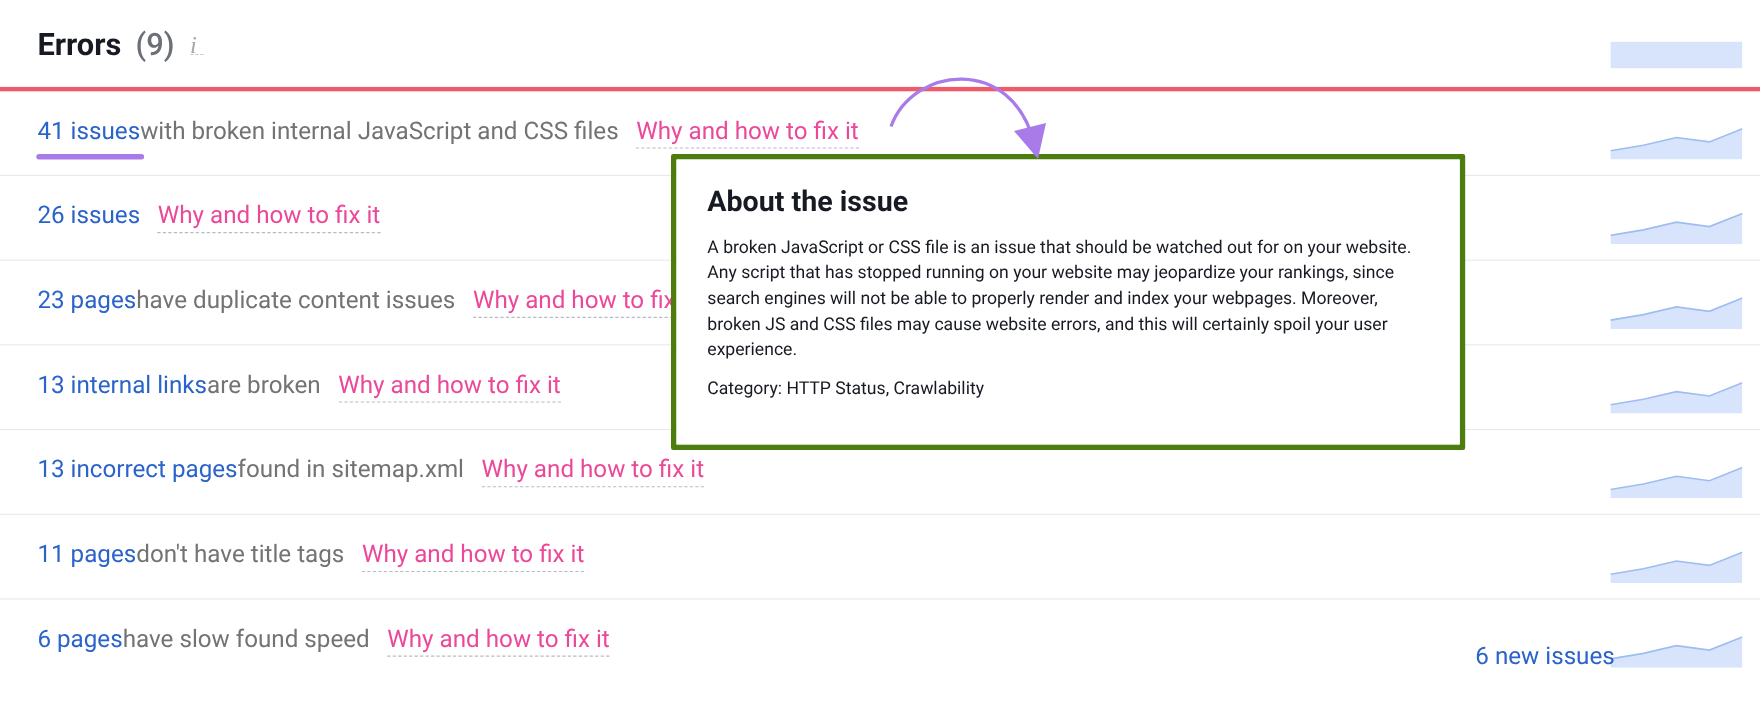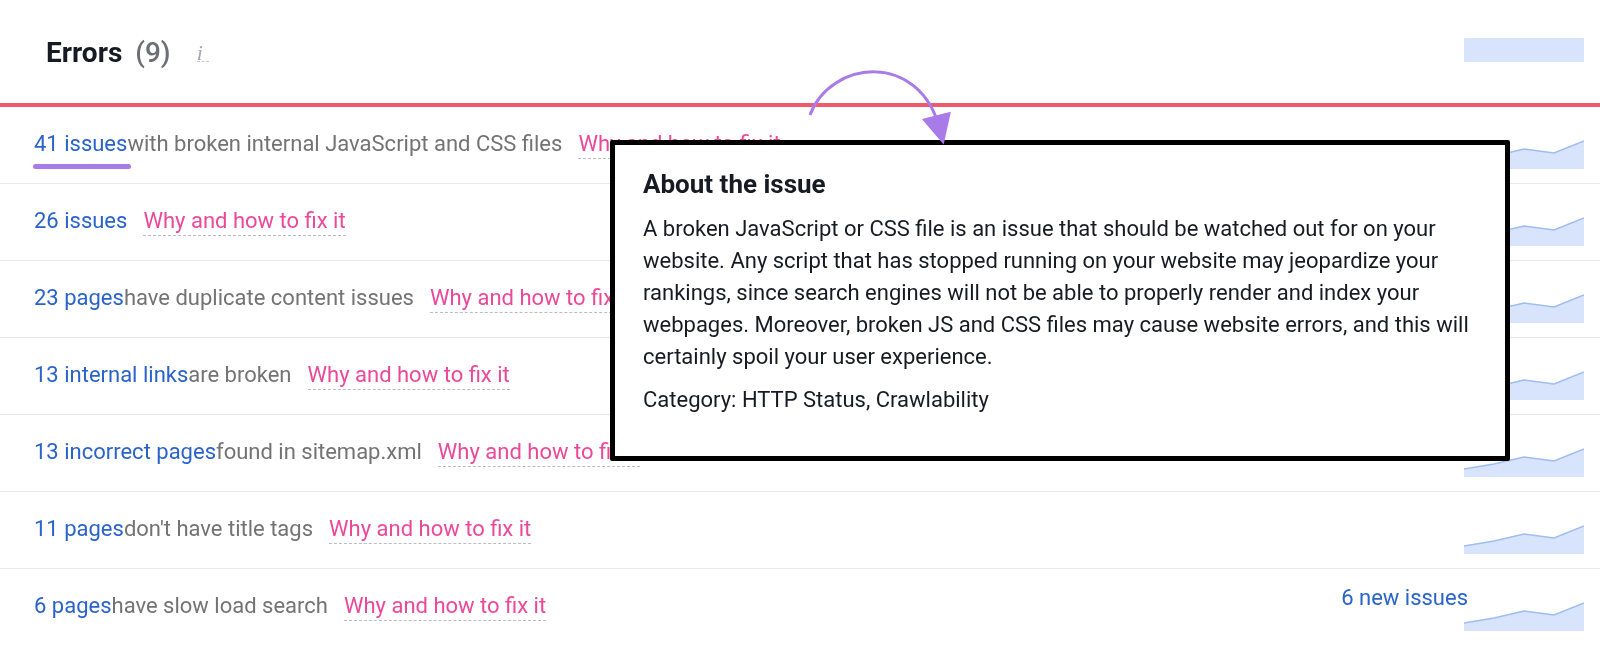--- a/index.html
+++ b/index.html
@@ -9,21 +9,21 @@
     background: #fff;
     color: #171a22;
     width: 1600px;
   }
   .container { position: relative; width: 1600px; }
   .header {
     display: flex; align-items: center;
     padding: 24px 34px 22px;
   }
   .header h2 {
-    margin: 12px; font-size: 28px; font-weight: 700; color: #171a22;
+    margin: 0; font-size: 28px; font-weight: 700; color: #171a22;
   }
   .header .count { color: #6b6f76; font-weight: 500; margin-left: 6px; }
   .info-icon {
     width: 12px; height: 18px; margin-left: 14px;
     color: #a3a8b0; font-style: italic; font-family: Georgia, serif;
     font-size: 22px; line-height: 18px; border-bottom: 1px dashed #c5c9d0;
     cursor: pointer;
   }
   .red-sep {
     height: 4px; background: #ef5b6a; width: 100%;
@@ -62,36 +62,36 @@
   .spark {
     position: absolute; right: 16px; width: 120px; height: 38px;
     pointer-events: none;
   }
   .spark-fill { fill: #d7e4fb; }
   .spark-line { stroke: #9fbdf0; stroke-width: 1.5; fill: none; }
   
   .popover {
     position: absolute;
     left: 610px; top: 140px;
-    width: 900px;
-    border: 5px solid #000000;
+    width: 722px;
+    border: 5px solid #4d7c0f;
     border-radius: 2px;
     display: flex;
     background: #e5e5e5;
     z-index: 5;
   }
   .popover .col {
     padding: 24px 28px 28px;
   }
   .popover .col-left { flex: 1 1 50%; background: #fff; }
   .popover .col-right { flex: 1 1 50%; background: #d8f6de; }
   .popover h3 {
     margin: 0 0 14px; font-size: 26px; font-weight: 700;
   }
-  .popover p { margin: 0 0 12px; font-size: 22px; line-height: 1.45; }
+  .popover p { margin: 0 0 12px; font-size: 16px; line-height: 1.45; }
   .popover .cat-label { font-weight: 400; }
   
   .arrow {
     position: absolute; left: 800px; top: 50px; width: 180px; height: 100px;
     z-index: 6; pointer-events: none;
   }
 </style>
 </head>
 <body>
 
@@ -160,21 +160,21 @@
         <span class="issue-link">11 pages</span>
         <span class="issue-text"> don't have title tags</span>
         <span class="why-link">Why and how to fix it</span>
         <svg class="spark" style="top: 24px;">
           <polygon class="spark-fill" points="0,30 30,25 60,18 90,22 120,10 120,38 0,38"></polygon>
           <polyline class="spark-line" points="0,30 30,25 60,18 90,22 120,10"></polyline>
         </svg>
       </div>
       <div class="row">
         <span class="issue-link">6 pages</span>
-        <span class="issue-text"> have slow load search</span>
+        <span class="issue-text"> have slow found speed</span>
         <span class="why-link">Why and how to fix it</span>
         <svg class="spark" style="top: 24px;">
           <polygon class="spark-fill" points="0,30 30,25 60,18 90,22 120,10 120,38 0,38"></polygon>
           <polyline class="spark-line" points="0,30 30,25 60,18 90,22 120,10"></polyline>
         </svg>
       </div>
     </div>
 
   <span class="new-issues-link">6 new issues</span>
 

